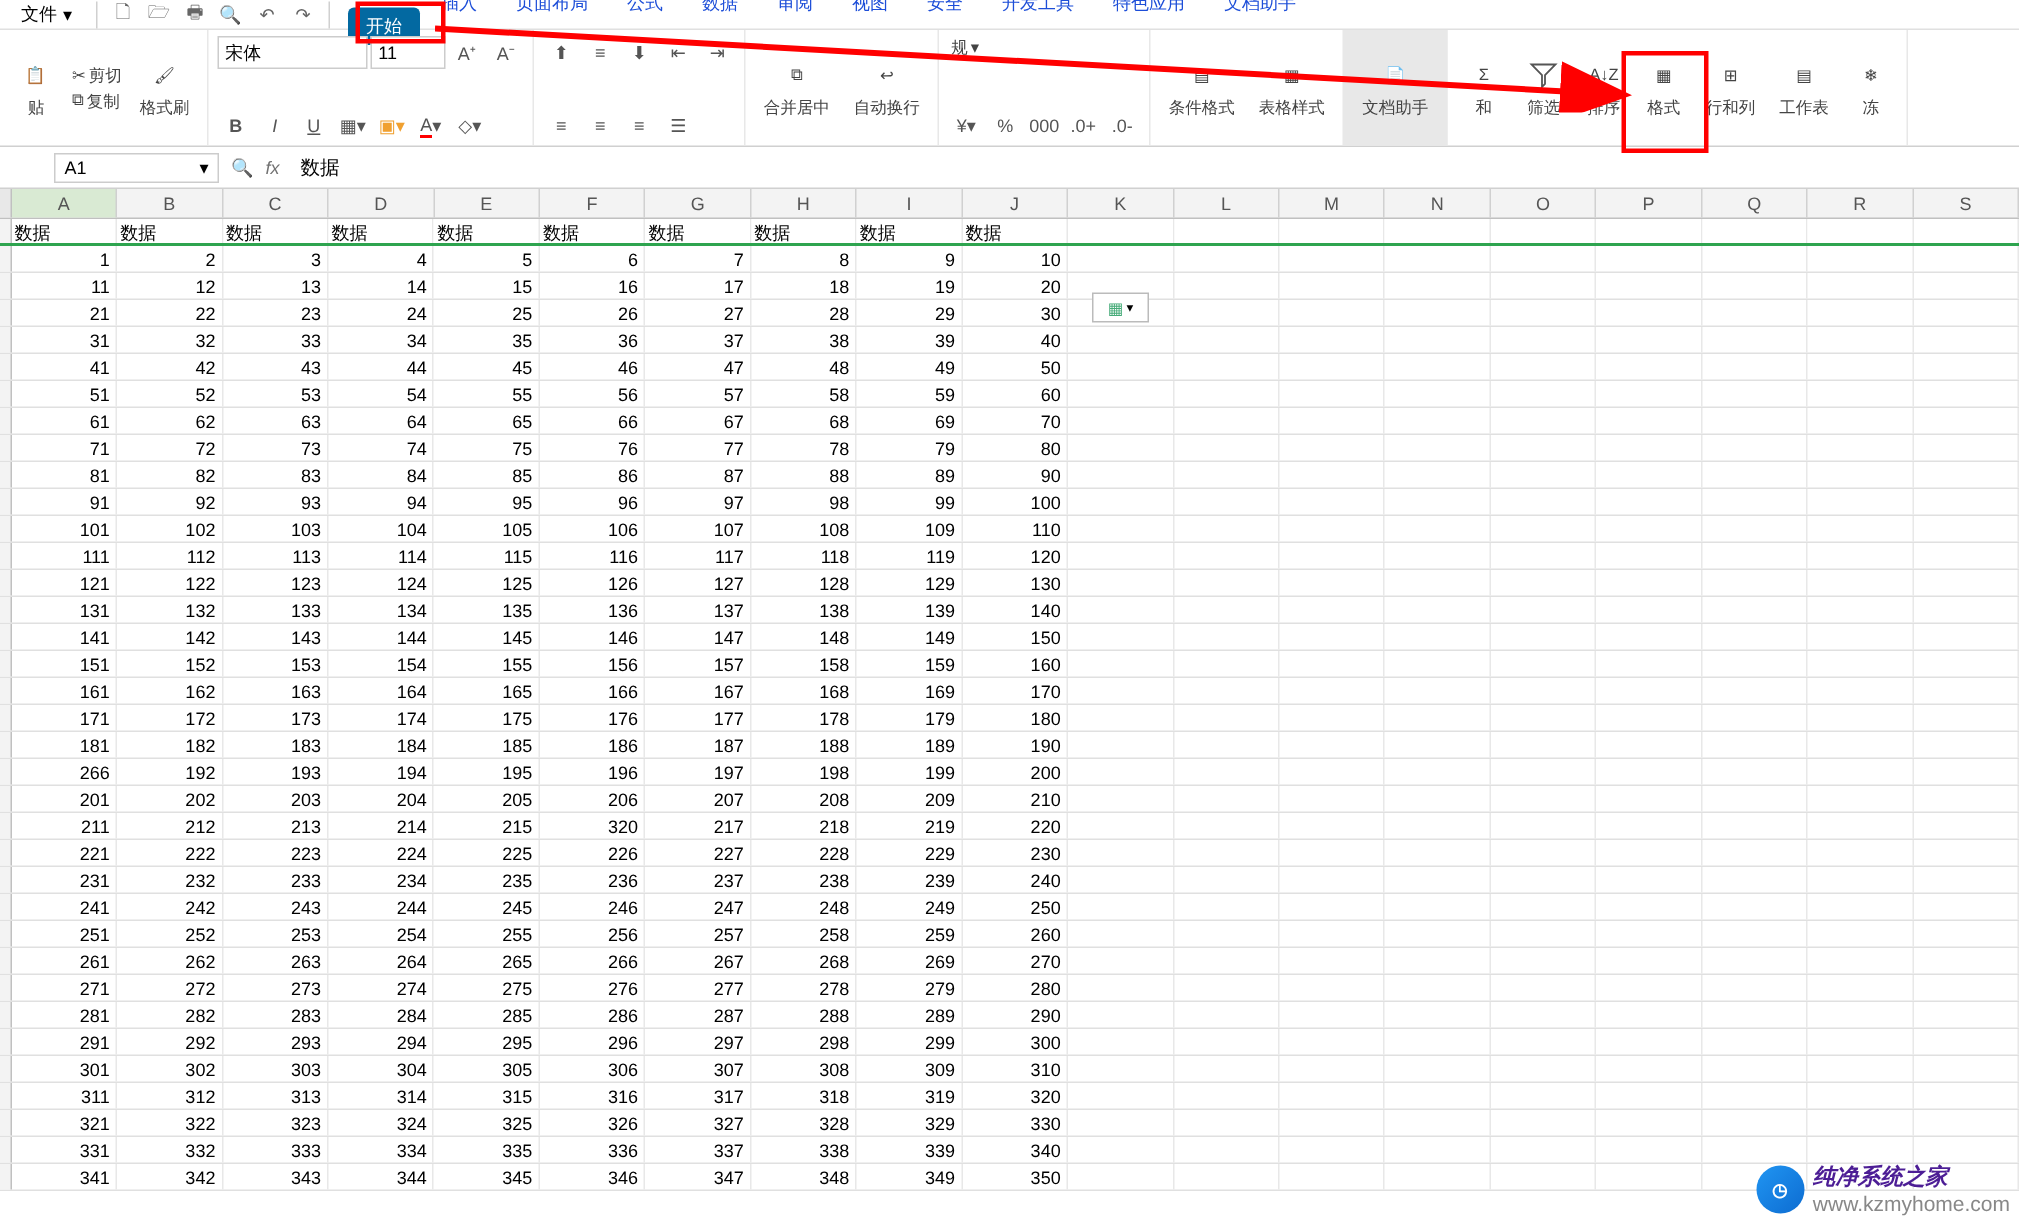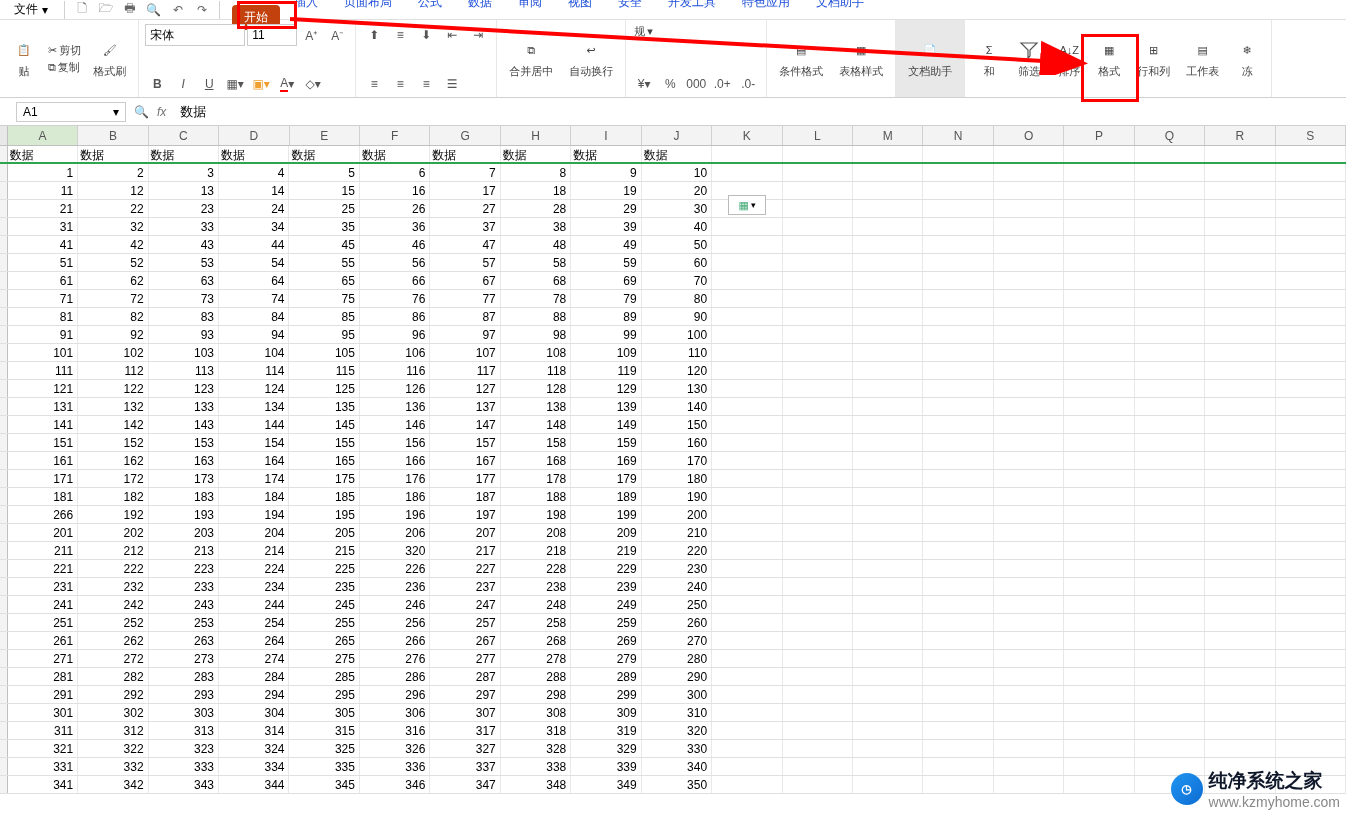--- a/index.html
+++ b/index.html
@@ -3,35 +3,35 @@
 <meta charset="utf-8">
 <style>
 * { margin: 0; padding: 0; box-sizing: border-box; }
 body { font-family: "Microsoft YaHei", Arial, sans-serif; font-size: 12px; background: #fff; overflow: hidden; width: 1346px; height: 816px; position: relative; }
 
 .menubar { height: 20px; display: flex; align-items: center; padding: 0 4px; border-bottom: 1px solid #e0e0e0; gap: 2px; }
 .file-btn { background: transparent; padding: 2px 10px; display: flex; align-items: center; gap: 4px; }
 .qa-btn { width: 22px; height: 22px; display: flex; align-items: center; justify-content: center; color: #666; }
 .qa-sep { width: 1px; height: 18px; background: #d0d0d0; margin: 0 4px; }
 .tab { padding: 4px 12px; color: #1d4ed8; cursor: pointer; }
-.tab.active { background: #c2410c; color: #fff; border-radius: 4px; margin-top: 15px; }
+.tab.active { background: #0369a1; color: #fff; border-radius: 4px; margin-top: 15px; }
 
 .ribbon { height: 78px; border-bottom: 1px solid #d0d0d0; display: flex; align-items: stretch; position: relative; }
 .rgrp { display: flex; flex-direction: column; align-items: center; justify-content: space-between; padding: 4px 6px 2px; border-right: 1px solid #e8e8e8; }
 .rgrp-h { display: flex; flex-direction: row; align-items: center; padding: 4px 6px; border-right: 1px solid #e8e8e8; gap: 4px; }
 .big-btn { display: flex; flex-direction: column; align-items: center; gap: 2px; padding: 2px 6px; font-size: 11px; color: #444; }
 .big-btn .ico { width: 24px; height: 24px; display: flex; align-items: center; justify-content: center; }
 .sm-row { display: flex; align-items: center; gap: 2px; }
 .sm-btn { width: 24px; height: 22px; display: flex; align-items: center; justify-content: center; color: #555; }
 .font-name { width: 100px; height: 22px; border: 1px solid #ccc; font-size: 12px; padding: 4px 4px; }
 .font-size { width: 50px; height: 22px; border: 1px solid #ccc; font-size: 12px; padding: 0 4px; }
 .lbl-btn { display: flex; align-items: center; gap: 2px; font-size: 11px; color: #444; padding: 0 2px; }
 
 .namebox-row { height: 28px; display: flex; align-items: center; border-bottom: 1px solid #d0d0d0; padding: 0 4px; gap: 8px; }
-.namebox { width: 110px; height: 20px; border: 1px solid #ccc; padding: 0 6px; font-size: 12px; display: flex; align-items: center; justify-content: space-between; margin-left: 12px; }
+.namebox { width: 110px; height: 20px; border: 1px solid #ccc; padding: 0 6px; font-size: 12px; display: flex; align-items: center; justify-content: space-between; margin-left: 32px; }
 .fx-icon { font-style: italic; color: #737373; }
 .formula-bar { flex: 1; height: 20px; border: none; padding: 0 6px; font-size: 13px; outline: none; }
 
 .grid-wrap { position: relative; overflow: hidden; flex: 1; }
 .col-headers { display: flex; height: 20px; background: #f3f3f3; border-bottom: 1px solid #c0c0c0; }
 .corner { width: 8px; background: #e8e8e8; border-right: 1px solid #c0c0c0; }
 .col-h { width: 73px; text-align: center; font-size: 12px; color: #555; border-right: 1px solid #d0d0d0; line-height: 20px; }
 .col-h.sel { background: #d9ead3; }
 .data-row { display: flex; height: 18px; border-bottom: 1px solid #e0e0e0; }
 .row-h { width: 8px; background: #f3f3f3; border-right: 1px solid #c0c0c0; }
@@ -41,21 +41,21 @@
 
 .red-box1 { position: absolute; border: 3px solid #ff0000; left: 237px; top: 1px; width: 60px; height: 28px; pointer-events: none; }
 .red-box2 { position: absolute; border: 3px solid #ff0000; left: 1081px; top: 34px; width: 58px; height: 68px; pointer-events: none; }
 .red-arrow { position: absolute; left: 290px; top: 15px; width: 810px; height: 60px; pointer-events: none; }
 
 .paste-float { position: absolute; left: 728px; top: 195px; width: 38px; height: 20px; background: #fff; border: 1px solid #bbb; display: flex; align-items: center; justify-content: center; gap: 2px; }
 
 .watermark { position: absolute; right: 6px; bottom: 6px; display: flex; align-items: center; gap: 6px; }
 .watermark .logo { width: 32px; height: 32px; border-radius: 50%; background: linear-gradient(135deg,#2095f2,#0d6cd1); display: flex; align-items: center; justify-content: center; color: #fff; font-weight: bold; }
 .watermark .txt { text-align: left; }
-.watermark .t1 { font-size: 19px; font-weight: bold; color: #0f172a; }
+.watermark .t1 { font-size: 15px; font-weight: bold; color: #4c1d95; font-style: italic; }
 .watermark .t2 { font-size: 14px; color: #888; }
 
 svg { display: block; }
 </style>
 </head>
 <body>
 
 <div class="menubar">
   <div class="file-btn">
     <span>文件</span>

